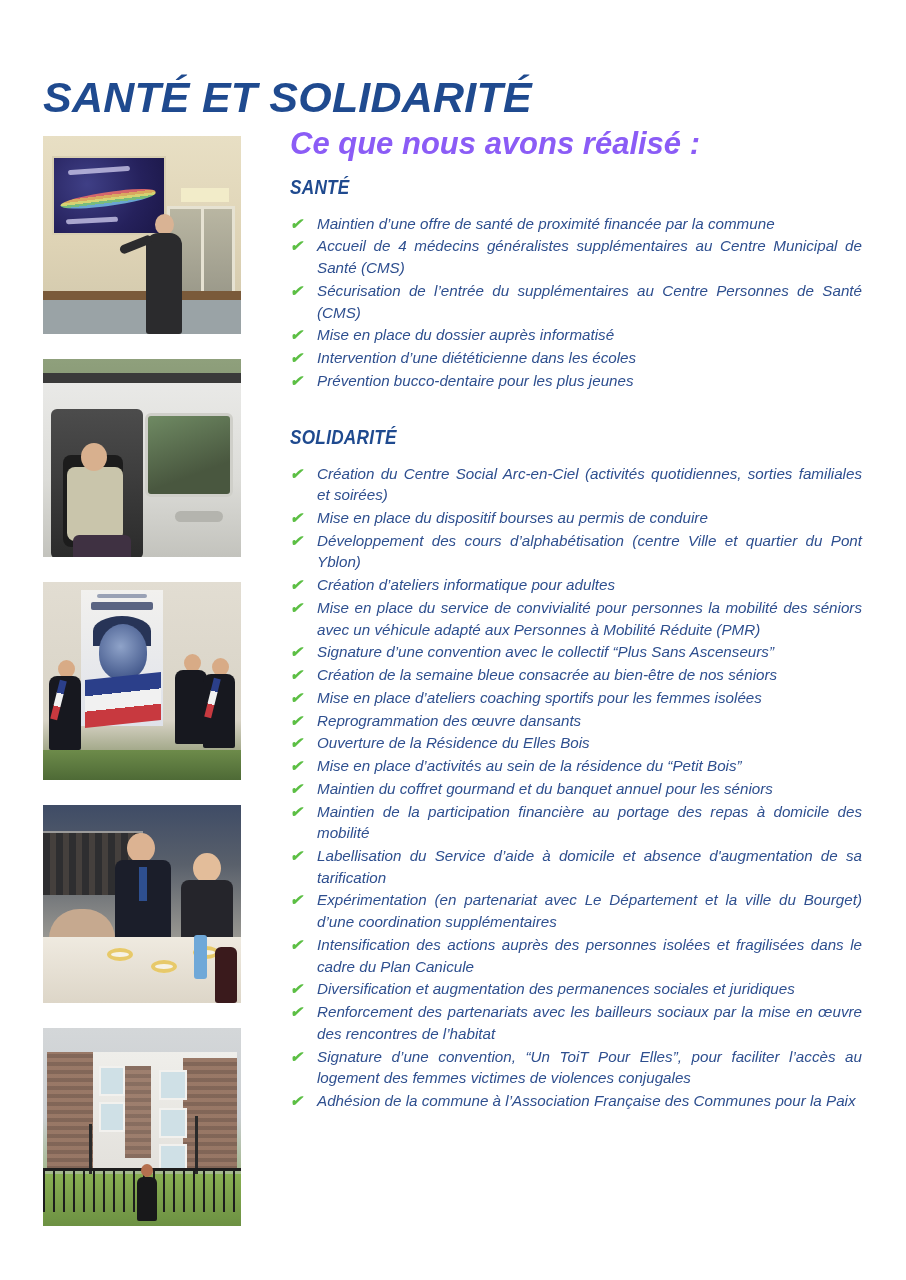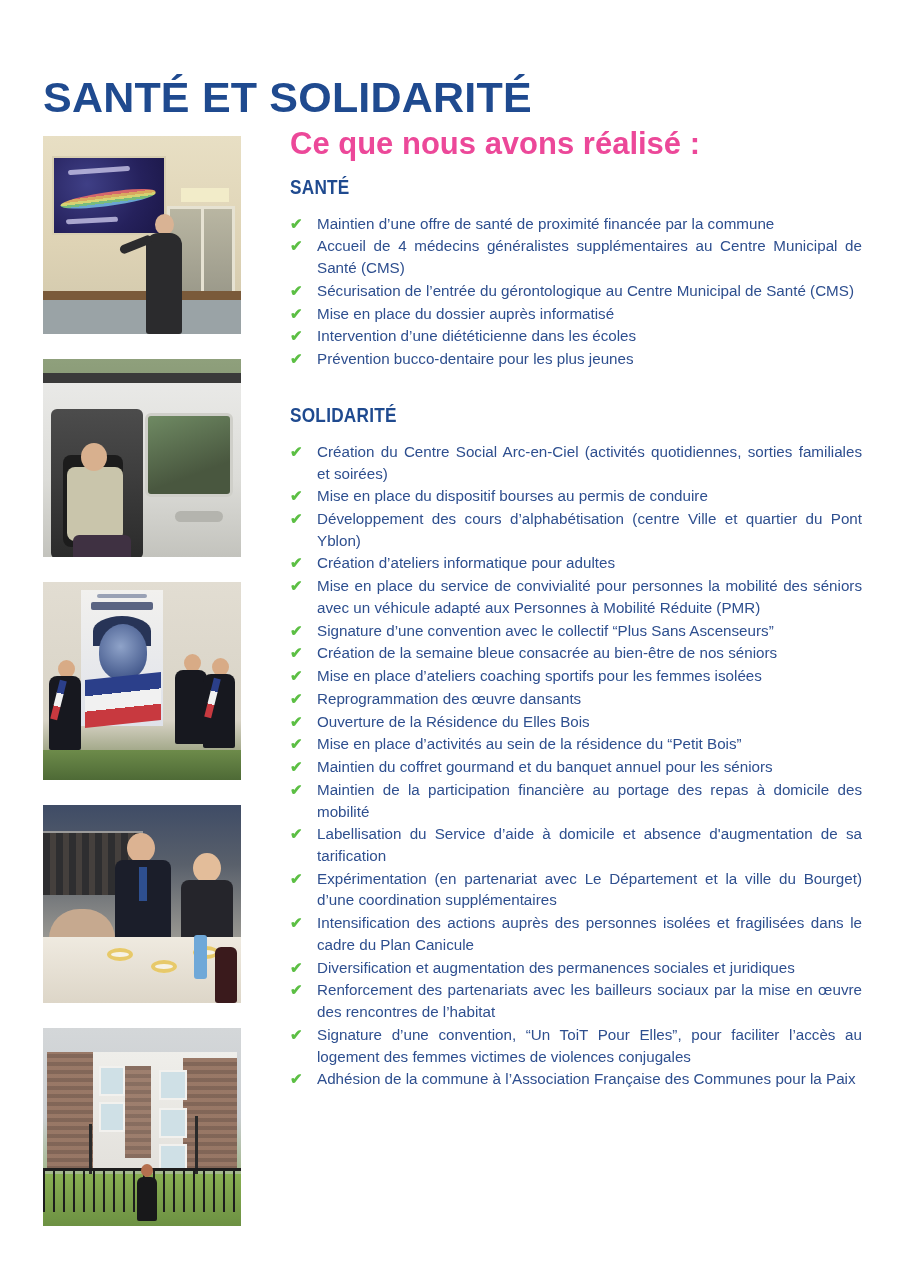--- a/index.html
+++ b/index.html
@@ -13,20 +13,21 @@
     position: relative;
     overflow: hidden;
     font-family: "Liberation Sans", sans-serif;
     color: #2e4f8f;
   }
 
   .page {
     position: absolute;
     inset: 0;
     background: #ffffff;
+    font-style: italic;
   }
 
   
   .page-title {
     position: absolute;
     left: 43px;
     top: 46px;
     font-size: 43px;
     font-weight: bold;
     letter-spacing: 0.2px;
@@ -196,21 +197,21 @@
   
   .content {
     position: absolute;
     left: 290px;
     top: 126px;
     width: 572px;
   }
   .section-heading-green {
     font-size: 31px;
     font-weight: bold;
-    color: #ec4899;
+    color: #8b5cf6;
     line-height: 1.15;
     margin: 0 0 14px 0;
   }
   .subheading {
     font-size: 20px;
     font-weight: bold;
     color: #1f4a8f;
     letter-spacing: 0.3px;
     transform: scaleX(0.86);
     transform-origin: left center;
@@ -365,21 +366,21 @@
       <li>
           <span class="tick">✔</span>
           <span class="txt">Maintien d’une offre de santé de proximité financée par la commune</span>
         </li>
       <li>
           <span class="tick">✔</span>
           <span class="txt">Accueil de 4 médecins généralistes supplémentaires au Centre Municipal de Santé (CMS)</span>
         </li>
       <li>
           <span class="tick">✔</span>
-          <span class="txt">Sécurisation de l’entrée du gérontologique au Centre Municipal de Santé (CMS)</span>
+          <span class="txt">Sécurisation de l’entrée du supplémentaires au Centre Personnes de Santé (CMS)</span>
         </li>
       <li>
           <span class="tick">✔</span>
           <span class="txt">Mise en place du dossier auprès informatisé</span>
         </li>
       <li>
           <span class="tick">✔</span>
           <span class="txt">Intervention d’une diététicienne dans les écoles</span>
         </li>
       <li>

